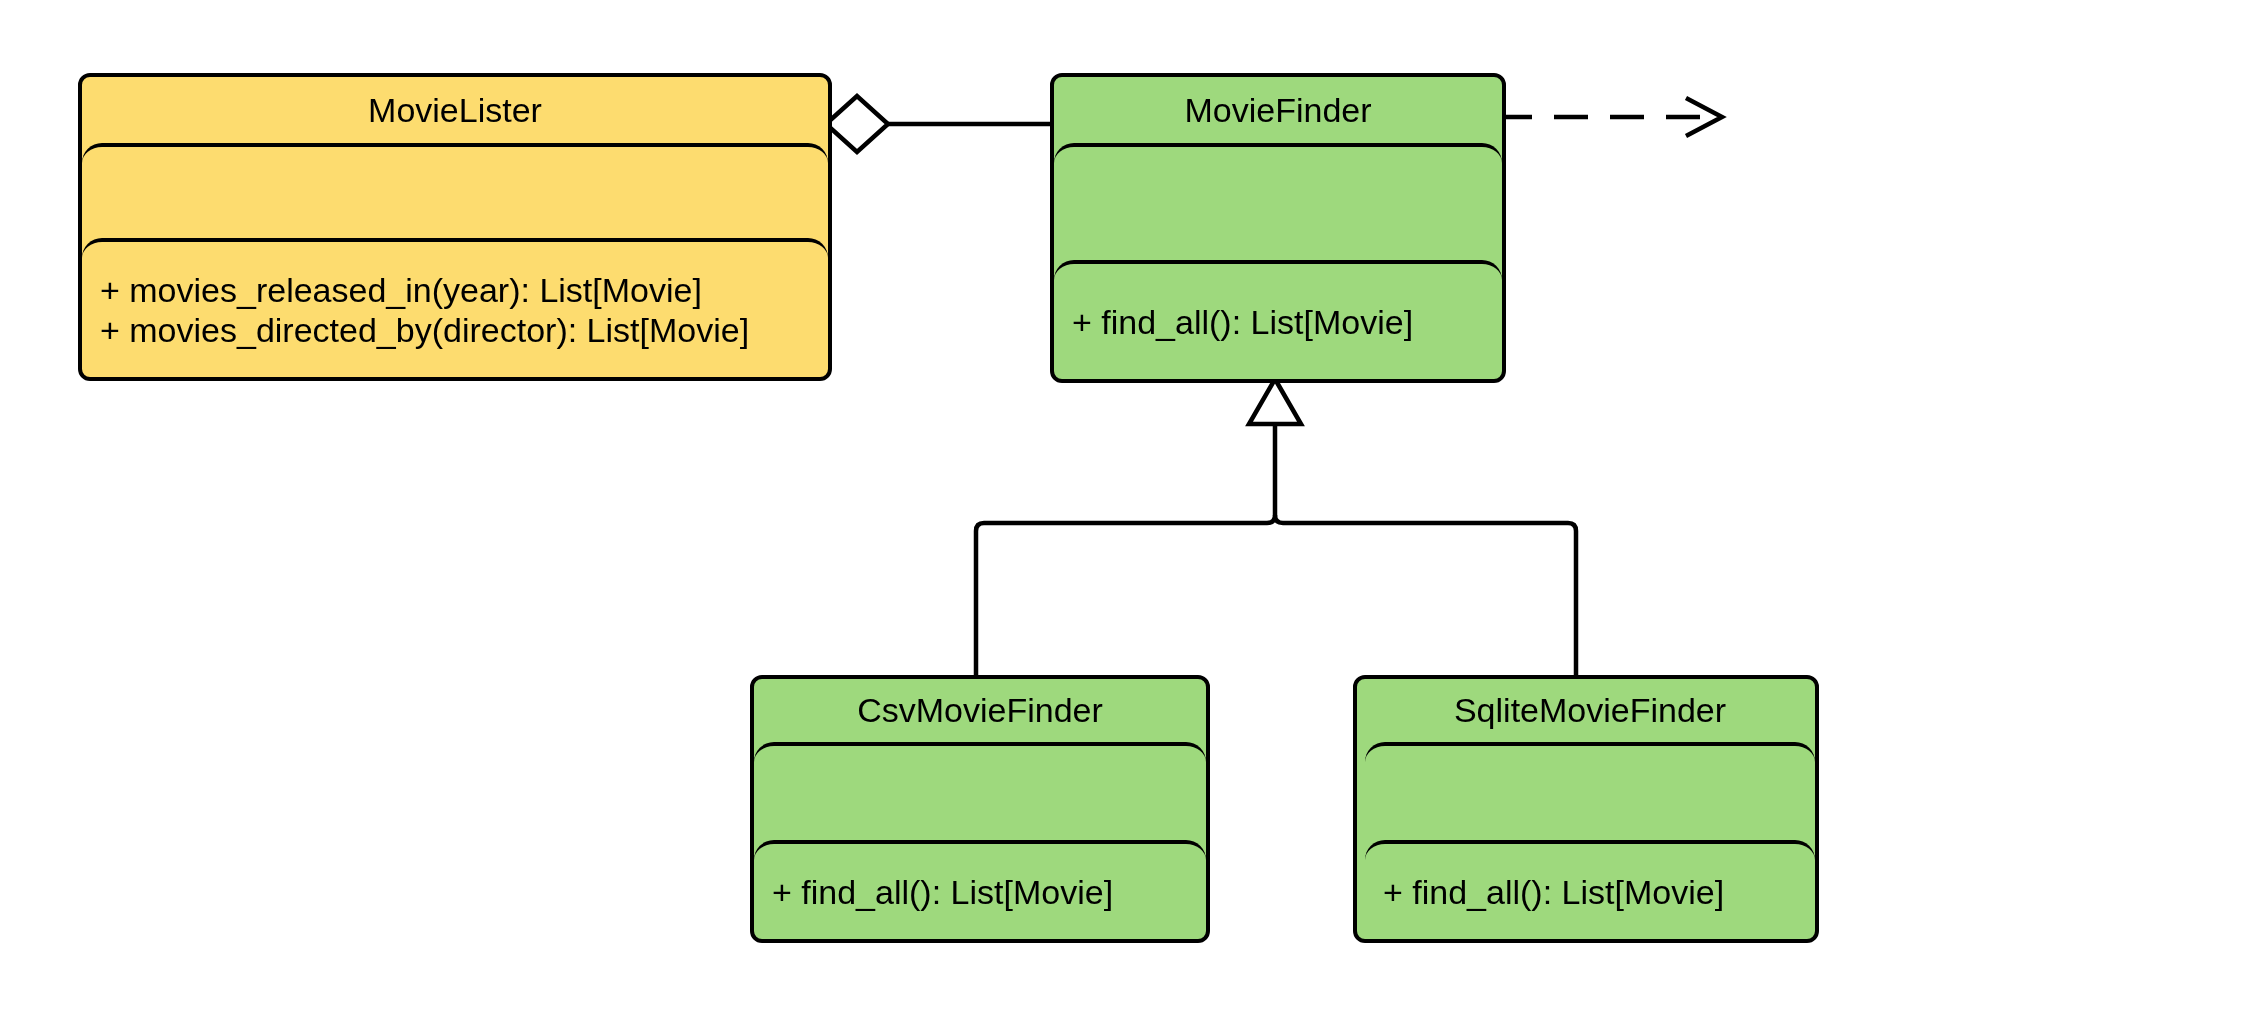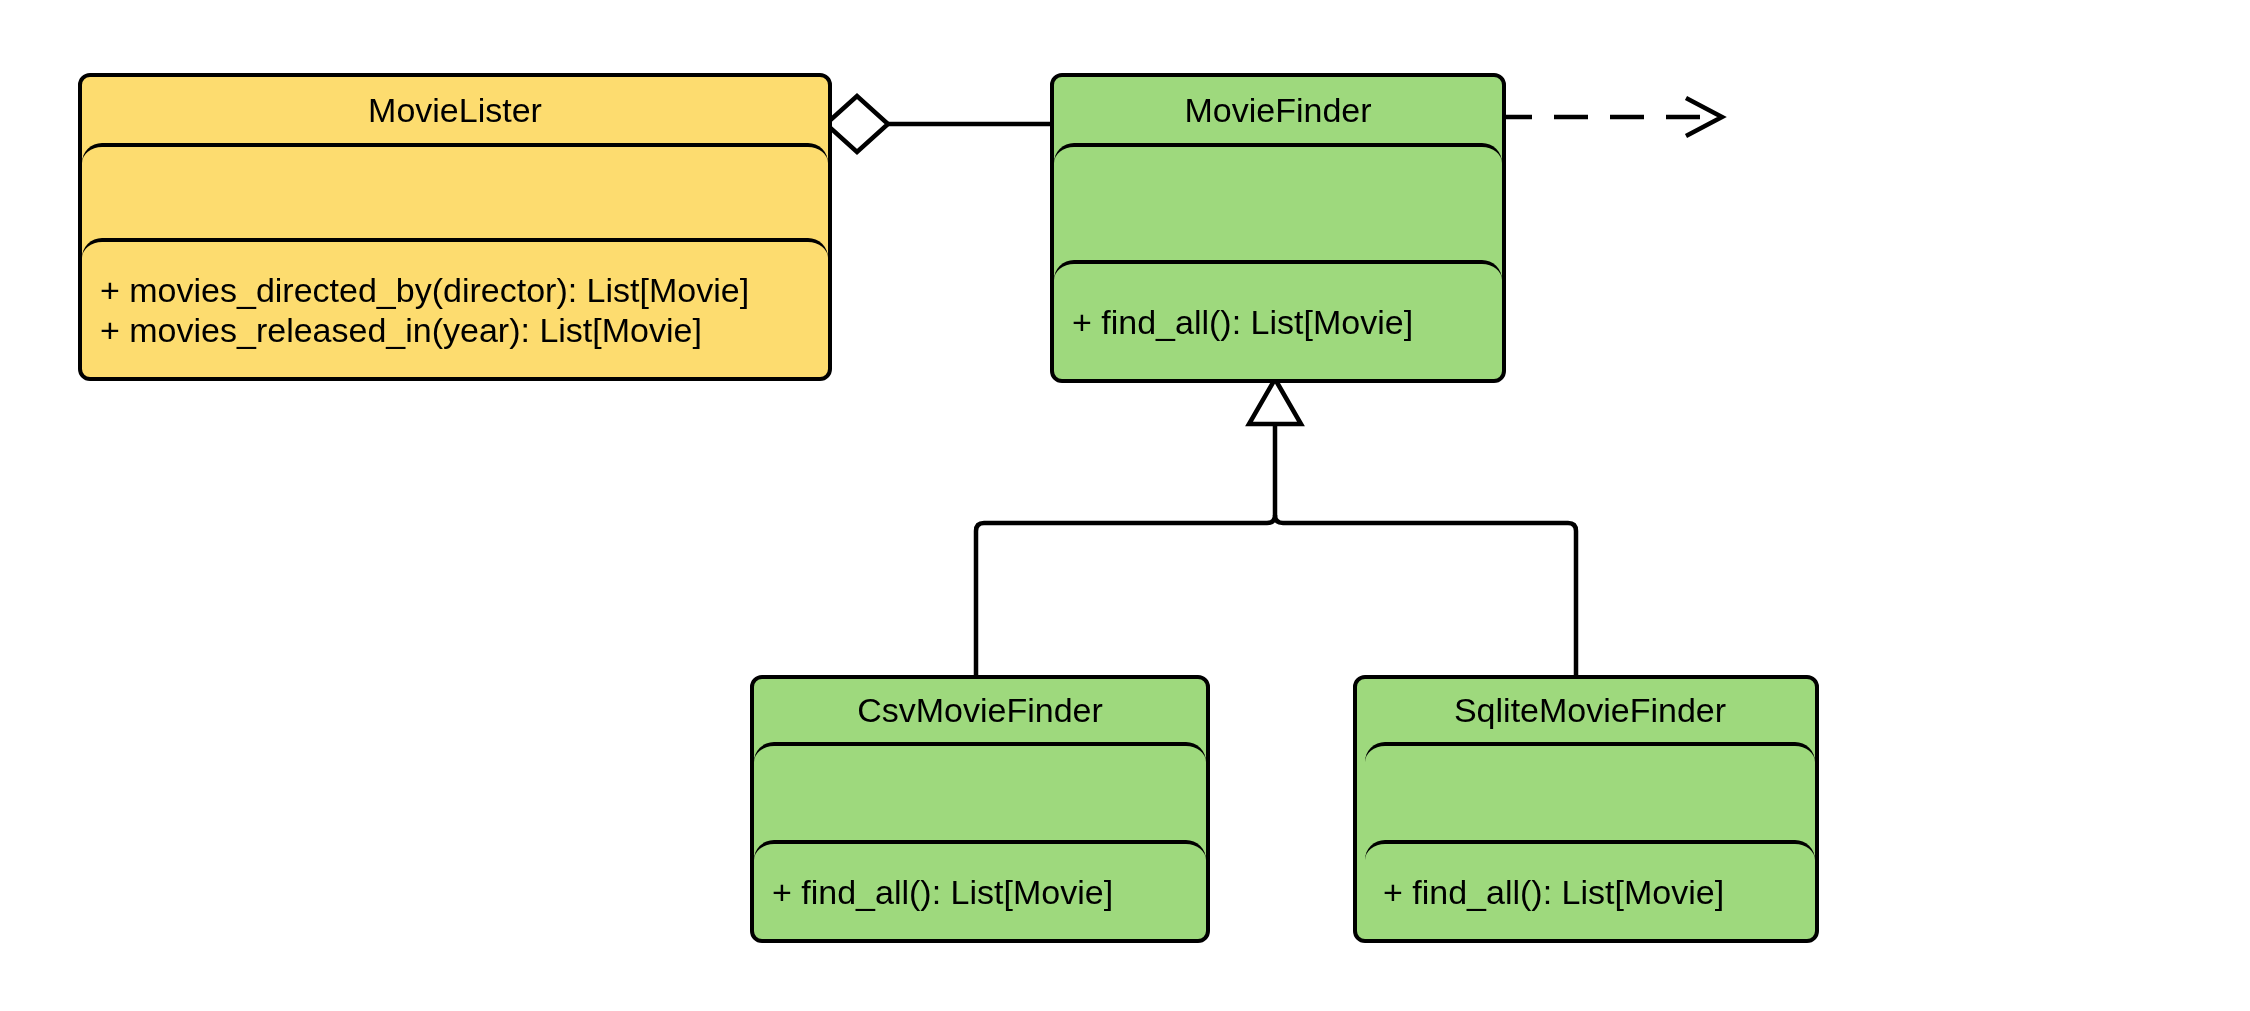--- a/index.html
+++ b/index.html
@@ -50,22 +50,22 @@
       <path d="M1275 426 L1275 515 Q1275 523 1267 523 L984 523 Q976 523 976 531 L976 675" fill="none" stroke="#000" stroke-width="4.5"></path>
       <path d="M1275 515 Q1275 523 1283 523 L1568 523 Q1576 523 1576 531 L1576 675" fill="none" stroke="#000" stroke-width="4.5"></path>
       <polygon points="1275,379 1301,424 1249,424" fill="#ffffff" stroke="#000" stroke-width="4.5"></polygon>
     </g>
   </svg>
 
   <div class="uml-class" style="left: 78px; top: 73px; width: 746px; height: 300px; grid-template-rows: 66px 95px 1fr; background-color: rgb(253, 220, 111);">
     <div class="compartment c-title">MovieLister</div>
     <div class="compartment c-attrs"></div>
     <div class="compartment c-methods">
+        <div class="text-line">+ movies_released_in(year): List[Movie]</div>
         <div class="text-line">+ movies_directed_by(director): List[Movie]</div>
-        <div class="text-line">+ movies_released_in(year): List[Movie]</div>
       </div>
   </div>
 
   <div class="uml-class" style="left: 1050px; top: 73px; width: 448px; height: 302px; grid-template-rows: 66px 117px 1fr; background-color: rgb(158, 217, 125);">
     <div class="compartment c-title">MovieFinder</div>
     <div class="compartment c-attrs"></div>
     <div class="compartment c-methods">
         <div class="text-line">+ find_all(): List[Movie]</div>
       </div>
   </div>

